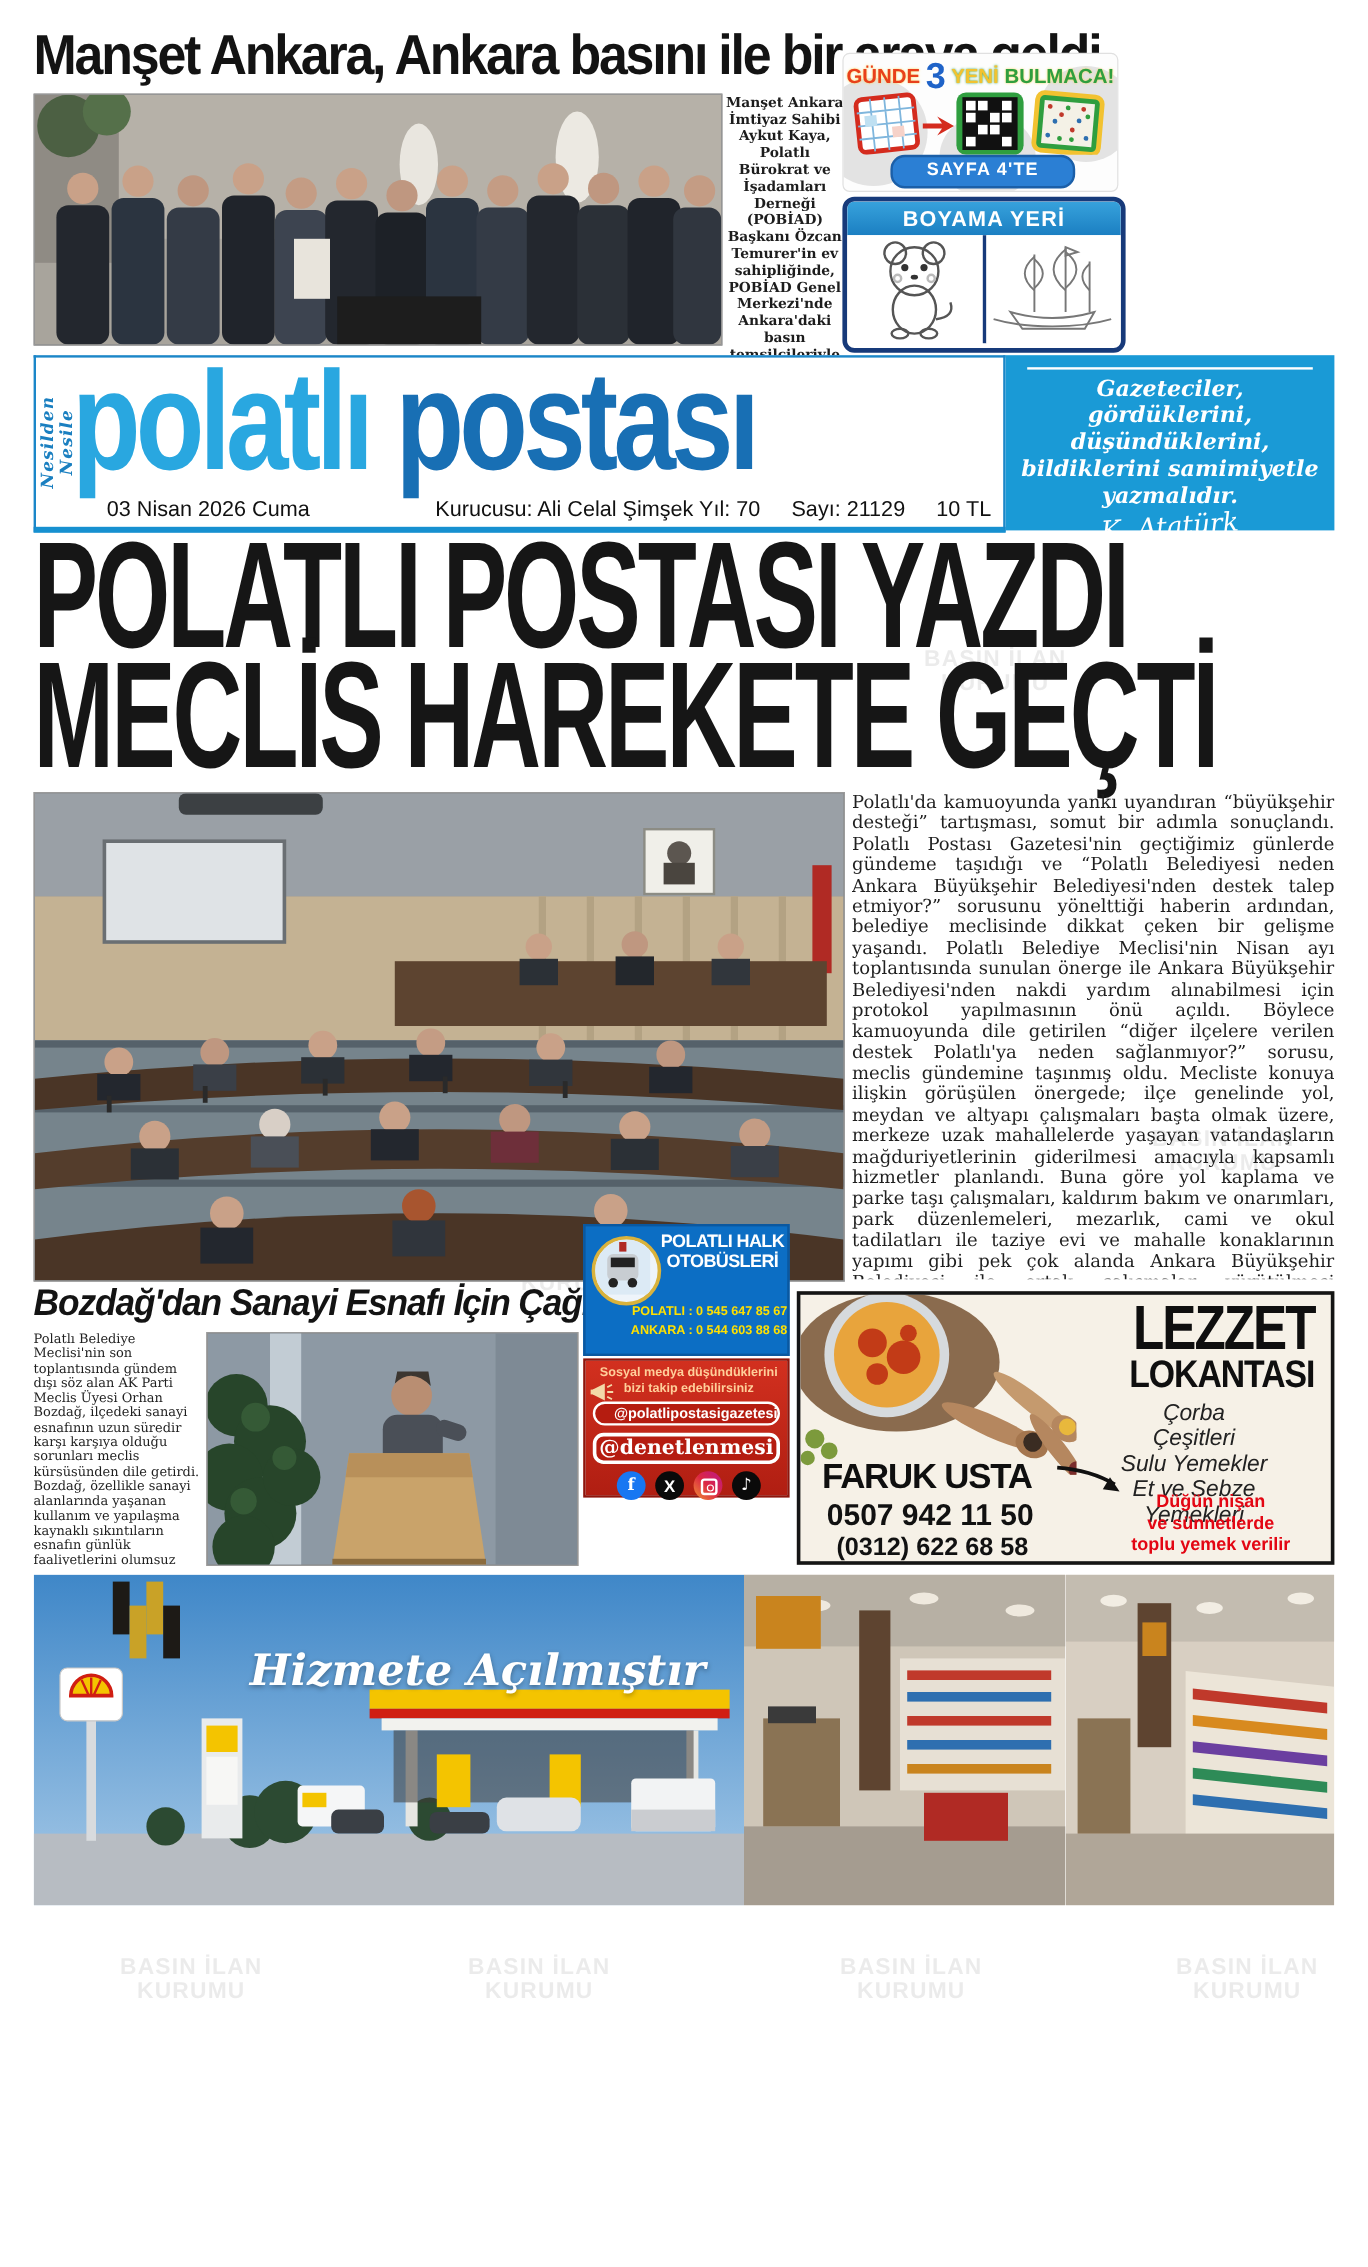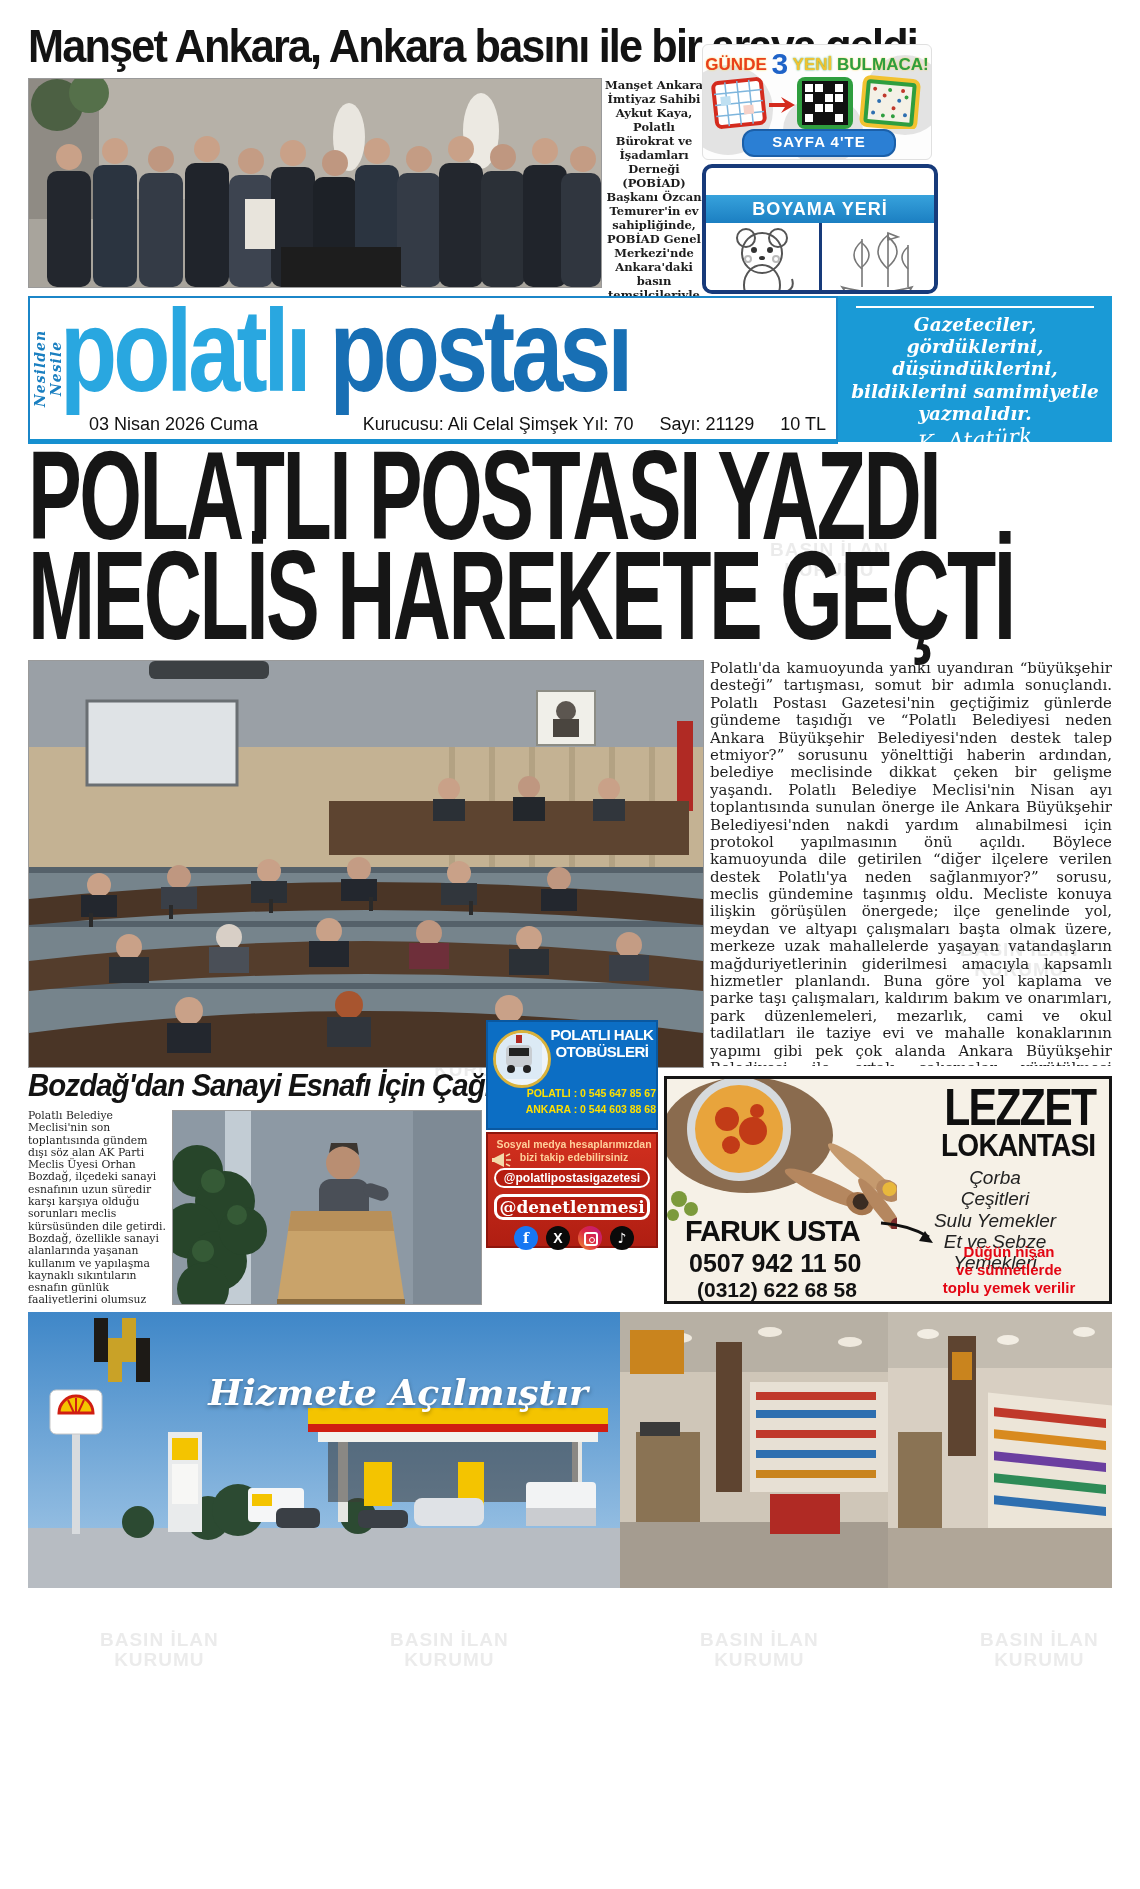--- a/index.html
+++ b/index.html
@@ -33,21 +33,21 @@
       border:2px solid #1b5fa8;border-radius:12px;color:#fff;text-align:center;
       font:800 15px/22px "Liberation Sans",sans-serif;letter-spacing:1px;}
   .ribbon:before,.ribbon:after{content:"";position:absolute;top:6px;width:26px;height:18px;
       background:#1b5fa8;z-index:-1;}
   .ribbon:before{left:-18px;transform:skewY(-14deg);}
   .ribbon:after{right:-18px;transform:skewY(14deg);}
   
   .boyama{left:702px;top:164px;width:228px;height:122px;border:4px solid #173a7a;
       border-radius:10px;background:#fff;overflow:hidden;}
   .boyama-head{height:28px;background:linear-gradient(#37a2dc,#1b7fc2);color:#fff;
-      text-align:center;font:800 18px/28px "Liberation Sans",sans-serif;letter-spacing:1px;margin-top:27px;}
+      text-align:center;font:800 18px/28px "Liberation Sans",sans-serif;letter-spacing:1px;}
   .boyama-body{display:flex;height:90px;}
   .boyama-cell{flex:1;border-right:3px solid #173a7a;position:relative;background:#fff;}
   .boyama-cell:last-child{border-right:none;}
   
   .masthead{left:28px;top:296px;width:806px;height:141px;border:2px solid #1b86c8;
       border-bottom:5px solid #1690d0;background:#fff;}
   .tagline-v{position:absolute;left:2px;top:4px;bottom:4px;width:20px;
       color:#1a7fc0;font:italic 700 14px "DejaVu Serif",serif;
       writing-mode:vertical-rl;transform:rotate(180deg);text-align:center;letter-spacing:1px;}
   .mast-title{position:absolute;left:30px;top:-6px;white-space:nowrap;
@@ -88,21 +88,21 @@
       background:#eef4fa;border:3px solid #d9b23c;overflow:hidden;}
   .bus-title{position:absolute;left:60px;top:5px;width:108px;text-align:center;color:#fff;
       font:800 15px/1.1 "Liberation Sans",sans-serif;letter-spacing:-.5px;}
   .bus-phones{position:absolute;left:4px;top:64px;width:164px;color:#ffe000;
       font:700 10.5px/1.5 "Liberation Sans",sans-serif;text-align:right;}
   .bus-red{position:absolute;left:0;top:112px;width:172px;height:116px;
       background:linear-gradient(#d2301f,#b01e12);border:2px solid #8e150c;box-sizing:border-box;}
   .bus-social-head{position:absolute;left:4px;top:4px;width:164px;text-align:center;
       color:#ffcf9a;font:700 10.5px/1.2 "Liberation Sans",sans-serif;}
   .pill1{position:absolute;left:6px;top:34px;width:156px;height:20px;border:2px solid #fff;
-      border-radius:12px;background:#b51c10;color:#fff;text-align:center;box-sizing:border-box;
+      border-radius:12px;background:#b51c10;color:#fff;text-align:right;box-sizing:border-box;
       font:700 12px/16px "Liberation Sans",sans-serif;}
   .pill2{position:absolute;left:6px;top:60px;width:156px;height:26px;border:3px solid #fff;
       border-radius:9px;background:#b51c10;color:#fff;text-align:center;box-sizing:border-box;
       font:700 17px/20px "DejaVu Serif",serif;}
   .social-row{position:absolute;left:6px;top:92px;width:160px;display:flex;gap:8px;justify-content:center;}
   .sicon{width:24px;height:24px;border-radius:50%;color:#fff;text-align:center;
       font:700 14px/24px "DejaVu Serif",serif;}
   .fb{background:#1877f2;}
   .xx{background:#0a0a0a;font-family:"Liberation Sans",sans-serif;}
   .ig{background:linear-gradient(45deg,#f09433,#dc2743,#bc1888);position:relative;}
@@ -504,21 +504,21 @@
         <div>ANKARA : 0 544 603 88 68</div>
       </div>
     </div>
     <div class="bus-red">
       <svg style="position:absolute;left:4px;top:18px;" width="20" height="16" viewBox="0 0 20 16">
         <path d="M2 6l10-5v14L2 10z" fill="#f3d9a8"></path>
           <rect x="0" y="6" width="4" height="4" fill="#f3d9a8"></rect>
         <path d="M14 4l4-2M14 8h5M14 12l4 2" stroke="#f3d9a8" stroke-width="1.5"></path>
       </svg>
       <div class="bus-social-head">
-        <div>Sosyal medya hesaplarımızdan</div>
+        <div>Sosyal medya düşündüklerini</div>
         <div>bizi takip edebilirsiniz</div>
       </div>
       <div class="pill1">@polatlipostasigazetesi</div>
       <div class="pill2">@denetlenmesi</div>
       <div class="social-row">
         <div class="sicon fb">f</div>
         <div class="sicon xx">X</div>
         <div class="sicon ig">
             <i></i>
           </div>

